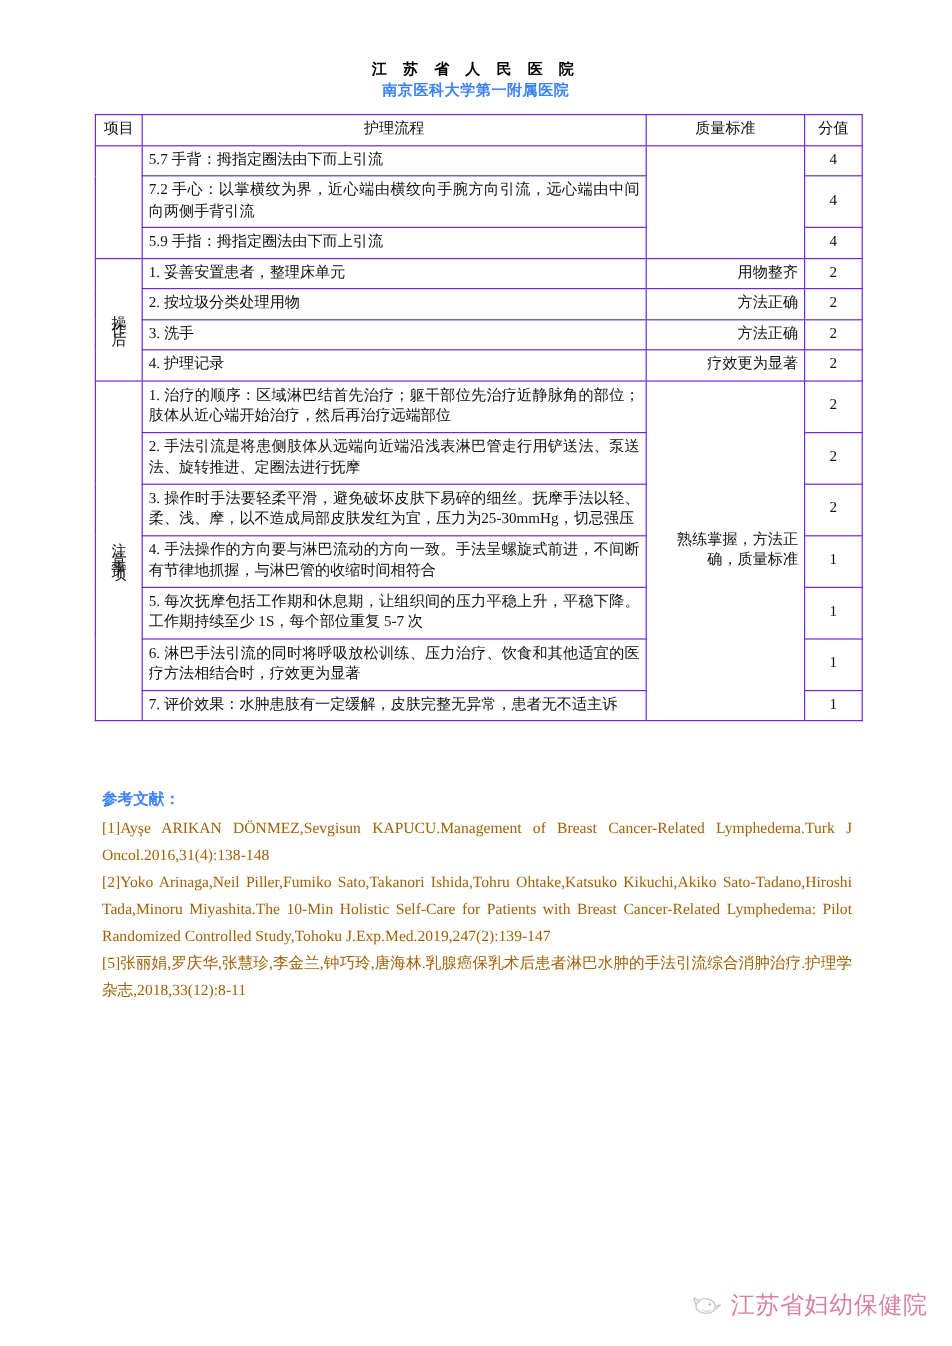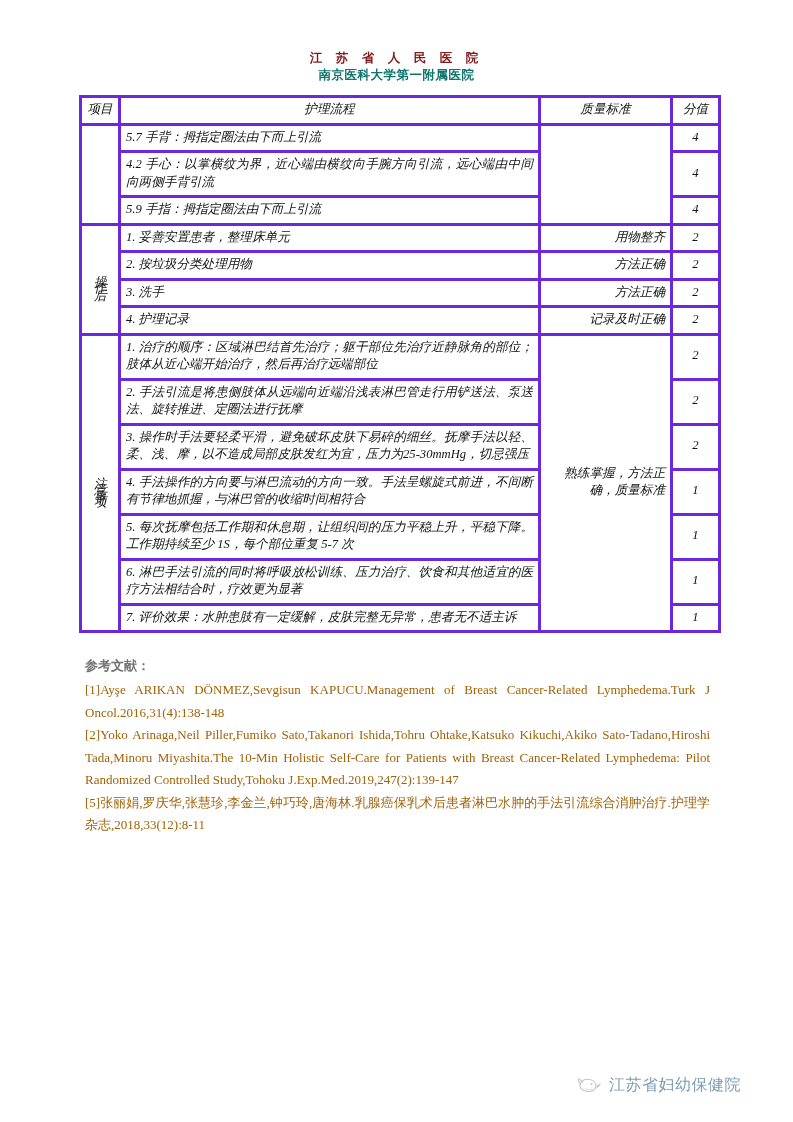--- a/index.html
+++ b/index.html
@@ -30,51 +30,50 @@
     top: 50px;
     width: 793px;
     text-align: center;
   }
   .hosp-line1 {
     font-family: "Liberation Sans", "DejaVu Sans", sans-serif;
     font-weight: bold;
     font-size: 12.5px;
     letter-spacing: 5px;
     line-height: 17px;
-    color: #7f1d1d;
+    color: #000000;
   }
   .hosp-line2 {
     font-family: "Liberation Sans", "DejaVu Sans", sans-serif;
     font-weight: bold;
     font-size: 12.5px;
     letter-spacing: 0.5px;
     line-height: 17px;
-    color: #0f766e;
+    color: #3b82f6;
   }
 
   
   .tbl-wrap {
     position: absolute;
     left: 79px;
     top: 95px;
     width: 639px;
   }
   table.grid {
     border-collapse: collapse;
     width: 639px;
     table-layout: fixed;
   }
   table.grid td, table.grid th {
-    border: 3px solid #6d28d9;
+    border: 1px solid #6d28d9;
     padding: 3px 5px 4px 5px;
     font-size: 12.6px;
     line-height: 17.5px;
     vertical-align: middle;
     font-weight: normal;
-    font-style: italic;
   }
   .col-item   { width: 39px; }
   .col-proc   { width: 420px; }
   .col-std    { width: 132px; }
   .col-score  { width: 48px; }
 
   thead td {
     text-align: center;
     font-size: 12.8px;
     padding-top: 4px;
@@ -120,21 +119,21 @@
     left: 85px;
     top: 655px;
     width: 625px;
   }
   .refs-title {
     font-family: "Liberation Sans", "DejaVu Sans", sans-serif;
     font-weight: bold;
     font-size: 13px;
     line-height: 22px;
     margin-bottom: 2px;
-    color: #737373;
+    color: #3b82f6;
   }
   .ref-item {
     font-size: 13px;
     line-height: 22.5px;
     text-align: justify;
     text-justify: inter-word;
     margin: 0;
     color: #a16207;
   }
   .ref-item.latin {
@@ -151,23 +150,23 @@
     gap: 7px;
     opacity: 0.55;
   }
   .badge-icon {
     width: 26px;
     height: 22px;
     flex: 0 0 auto;
   }
   .badge-text {
     font-family: "Liberation Sans", "DejaVu Sans", sans-serif;
-    font-size: 16px;
+    font-size: 20px;
     letter-spacing: 0.5px;
-    color: #0c4a6e;
+    color: #be185d;
     white-space: nowrap;
   }
 </style>
 </head>
 <body>
 
 <div class="page">
 
   <div class="doc-header">
     <div class="hosp-line1">江 苏 省 人 民 医 院</div>
@@ -192,21 +191,21 @@
       </thead>
       <tbody>
 
         <tr>
           <td class="cat blank" rowspan="3"></td>
           <td class="proc">5.7 手背：拇指定圈法由下而上引流</td>
           <td class="std blank" rowspan="3"></td>
           <td class="score">4</td>
         </tr>
         <tr>
-          <td class="proc">4.2 手心：以掌横纹为界，近心端由横纹向手腕方向引流，远心端由中间向两侧手背引流</td>
+          <td class="proc">7.2 手心：以掌横纹为界，近心端由横纹向手腕方向引流，远心端由中间向两侧手背引流</td>
           <td class="score">4</td>
         </tr>
         <tr>
           <td class="proc">5.9 手指：拇指定圈法由下而上引流</td>
           <td class="score">4</td>
         </tr>
 
         <tr>
           <td class="cat" rowspan="4">
             <span class="vert">操作后</span>
@@ -220,21 +219,21 @@
           <td class="std">方法正确</td>
           <td class="score">2</td>
         </tr>
         <tr>
           <td class="proc">3. 洗手</td>
           <td class="std">方法正确</td>
           <td class="score">2</td>
         </tr>
         <tr>
           <td class="proc">4. 护理记录</td>
-          <td class="std">记录及时正确</td>
+          <td class="std">疗效更为显著</td>
           <td class="score">2</td>
         </tr>
 
         <tr>
           <td class="cat" rowspan="7">
             <span class="vert">注意事项</span>
           </td>
           <td class="proc">1. 治疗的顺序：区域淋巴结首先治疗；躯干部位先治疗近静脉角的部位；肢体从近心端开始治疗，然后再治疗远端部位</td>
           <td class="std" rowspan="7">熟练掌握，方法正确，质量标准</td>
           <td class="score">2</td>

